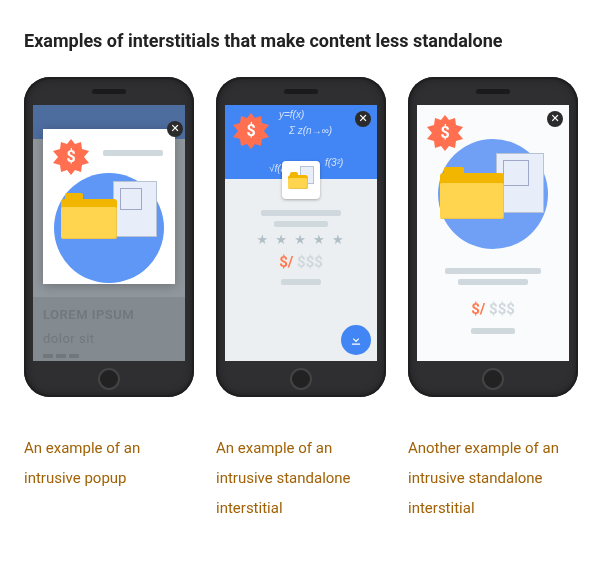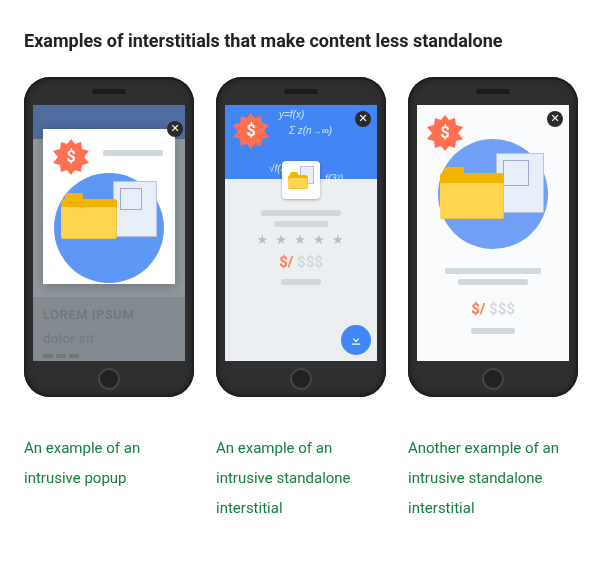--- a/index.html
+++ b/index.html
@@ -1,20 +1,20 @@
 <!DOCTYPE html>
 <html><head>
   <meta charset="utf-8">
   <style>
     * { margin: 0; padding: 0; box-sizing: border-box; }
     body { font-family: -apple-system, BlinkMacSystemFont, "Segoe UI", Roboto, Arial, sans-serif; background: #fff; padding: 30px 24px 30px 24px; width: 600px; }
     .title { font-size: 18px; font-weight: 700; color: #222; margin-bottom: 26px; }
     .row { display: flex; gap: 22px; justify-content: flex-start; }
     .col { display: flex; flex-direction: column; width: 170px; }
-    .caption { font-size: 15px; color: #15803d; line-height: 2.0; margin-top: 36px; }
+    .caption { font-size: 15px; color: #a16207; line-height: 2.0; margin-top: 36px; }
     .phone { width: 170px; height: 320px; background: #2f2f31; border-radius: 26px; position: relative; box-shadow: inset 0 0 0 2px #1f1f21, inset 0 0 10px rgba(0,0,0,0.5); }
     .speaker { position: absolute; top: 12px; left: 50%; transform: translateX(-50%); width: 34px; height: 5px; background: #1a1a1a; border-radius: 3px; }
     .home { position: absolute; bottom: 7px; left: 50%; transform: translateX(-50%); width: 22px; height: 22px; background: #222; border: 2px solid #444; border-radius: 50%; }
     .screen { position: absolute; top: 28px; left: 9px; right: 9px; bottom: 36px; background: #eceff1; overflow: hidden; }
 
     .hdr-blue { height: 74px; background: #4285f4; position: relative; }
     .blu-circle { position: absolute; left: 50%; transform: translateX(-50%); width: 110px; height: 110px; background: #5e97f5; border-radius: 50%; }
     .doc-page { width: 44px; height: 56px; background: #e8eef9; border: 1px solid #b7c2d5; position: absolute; }
     .doc-graph { position: absolute; top: 6px; left: 6px; width: 22px; height: 22px; border: 1.5px solid #9fa8c8; }
     .folder-back { position: absolute; width: 56px; height: 38px; background: #f3b600; border-radius: 3px; }
@@ -107,21 +107,21 @@
           <div class="badge" style="top:8px; left:8px;">
             <svg viewBox="0 0 36 36">
                 <polygon class="star" points="18,0 22,5 28,3 29,10 36,12 31,18 36,24 29,26 28,33 22,31 18,36 14,31 8,33 7,26 0,24 5,18 0,12 7,10 8,3 14,5"></polygon>
               </svg>
             <span class="s">$</span>
           </div>
 
           <span class="math" style="top:4px; left:54px;">y=f(x)</span>
           <span class="math" style="top:20px; left:64px;">Σ z(n→∞)</span>
           <span class="math" style="top:58px; left:44px;">√f(abs)</span>
-          <span class="math" style="top:68px; left:100px;">f(3²)</span>
+          <span class="math" style="top:52px; left:100px;">f(3²)</span>
         </div>
         <div class="tiny-card" style="top:56px; left:50%; transform:translateX(-50%);">
           <div style="position:relative; width:26px; height:24px;">
             <div class="doc-page" style="width:14px; height:18px; top:-2px; right:0;"></div>
             <div class="folder-tab" style="width:8px; height:4px; top:4px; left:2px;"></div>
             <div class="folder-back" style="width:20px; height:14px; top:7px; left:0;"></div>
             <div class="folder-front" style="width:20px; height:11px; top:10px; left:0;"></div>
           </div>
         </div>
         <div style="position:absolute; top:100px; left:0; right:0;">

